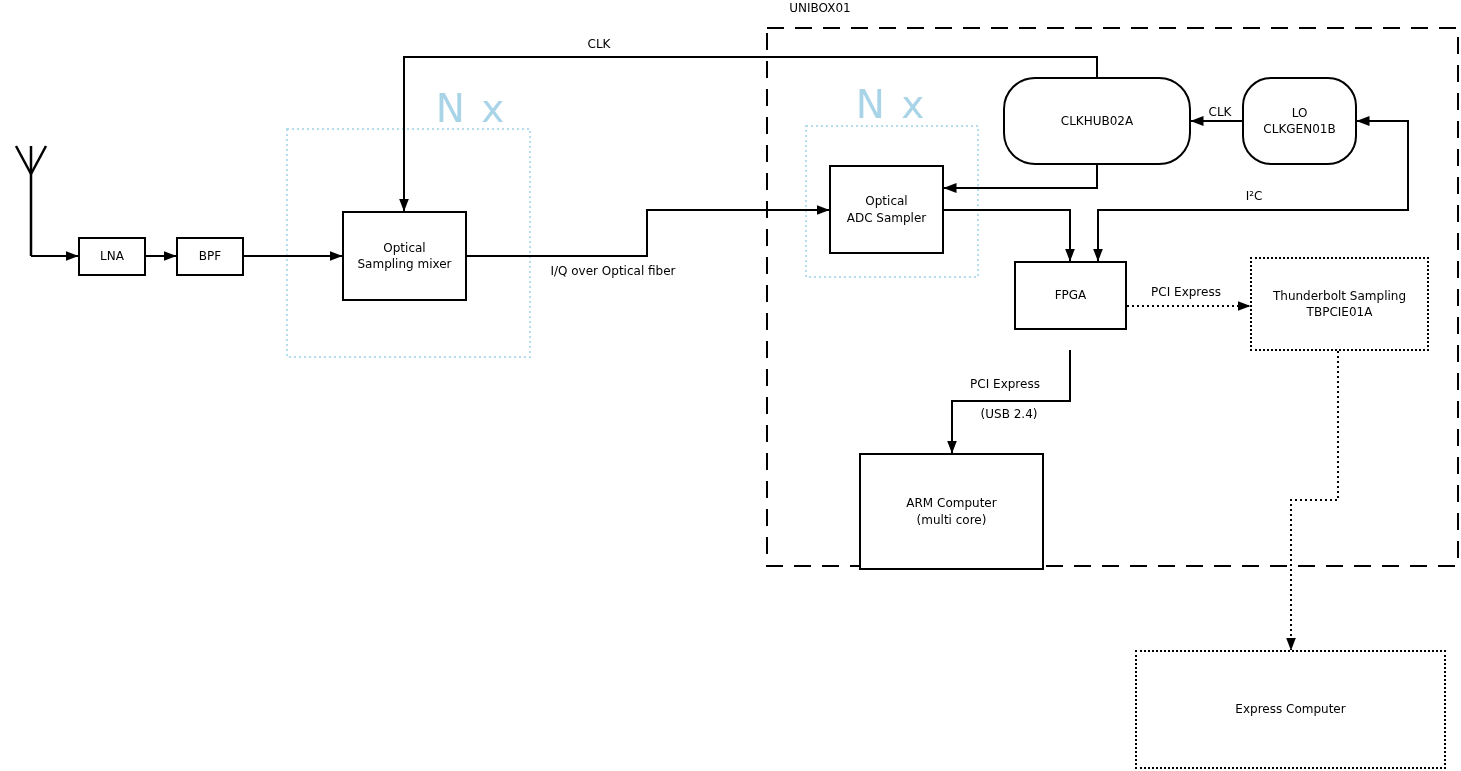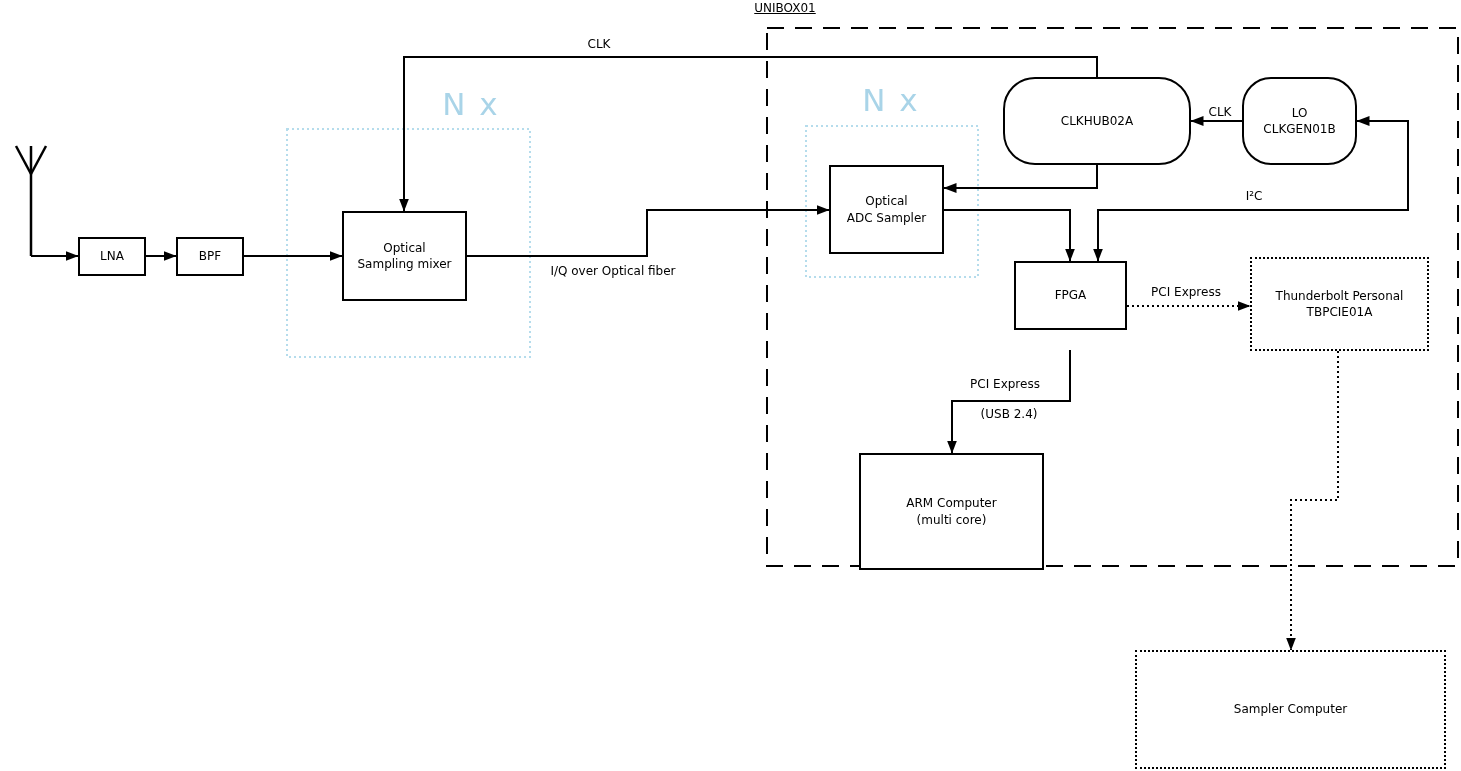--- a/index.html
+++ b/index.html
@@ -32,21 +32,21 @@
   }
   .node.dotted { border: 2px dotted #000000; }
   .lbl {
     position: absolute;
     font-size: 12px;
     text-align: center;
     white-space: nowrap;
   }
   .nx {
     position: absolute;
-    font-size: 31px;
+    font-size: 39px;
     color: #a9d4e8;
     text-align: center;
     white-space: nowrap;
     letter-spacing: 2px;
   }
 </style>
 </head>
 <body>
 
 <div id="stage">
@@ -94,29 +94,29 @@
   <div class="node" style="left:829px; top:165px; width:115px; height:89px;">Optical
 ADC Sampler</div>
 
   <div class="node" style="left:1003px; top:77px; width:188px; height:88px;border-radius:32px;">CLKHUB02A</div>
 
   <div class="node" style="left:1242px; top:77px; width:115px; height:88px;border-radius:29px;">LO
 CLKGEN01B</div>
 
   <div class="node" style="left:1014px; top:261px; width:113px; height:69px;">FPGA</div>
 
-  <div class="node dotted" style="left:1250px; top:257px; width:179px; height:94px;">Thunderbolt Personal
+  <div class="node dotted" style="left:1250px; top:257px; width:179px; height:94px;">Thunderbolt Sampling
 TBPCIE01A</div>
 
   <div class="node" style="left:859px; top:453px; width:185px; height:117px;">ARM Computer
 (multi core)</div>
 
-  <div class="node dotted" style="left:1135px; top:650px; width:311px; height:119px;">Sampler Computer</div>
+  <div class="node dotted" style="left:1135px; top:650px; width:311px; height:119px;">Express Computer</div>
 
-  <div class="lbl" style="left:730px; top:1px; width:110px;text-decoration:underline;">UNIBOX01</div>
+  <div class="lbl" style="left:765px; top:1px; width:110px;">UNIBOX01</div>
 
   <div class="nx" style="left:421px; top:86px; width:100px;">N x</div>
 
   <div class="nx" style="left:841px; top:82px; width:100px;">N x</div>
 
   <div class="lbl" style="left:559px; top:37px; width:80px;">CLK</div>
 
   <div class="lbl" style="left:513px; top:264px; width:200px;">I/Q over Optical fiber</div>
 
   <div class="lbl" style="left:1180px; top:105px; width:80px;">CLK</div>

